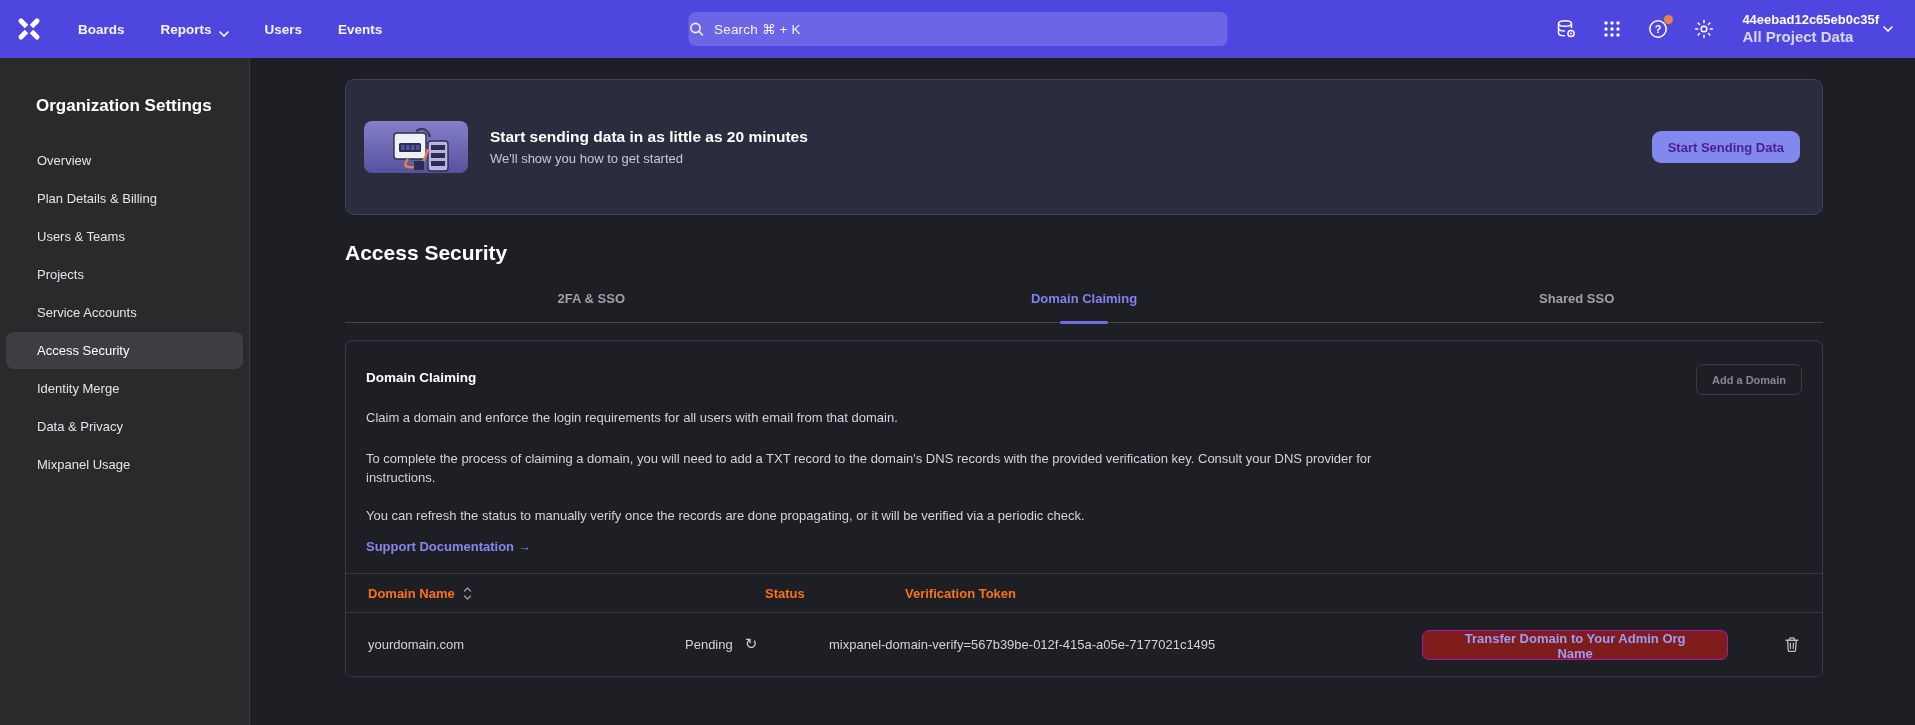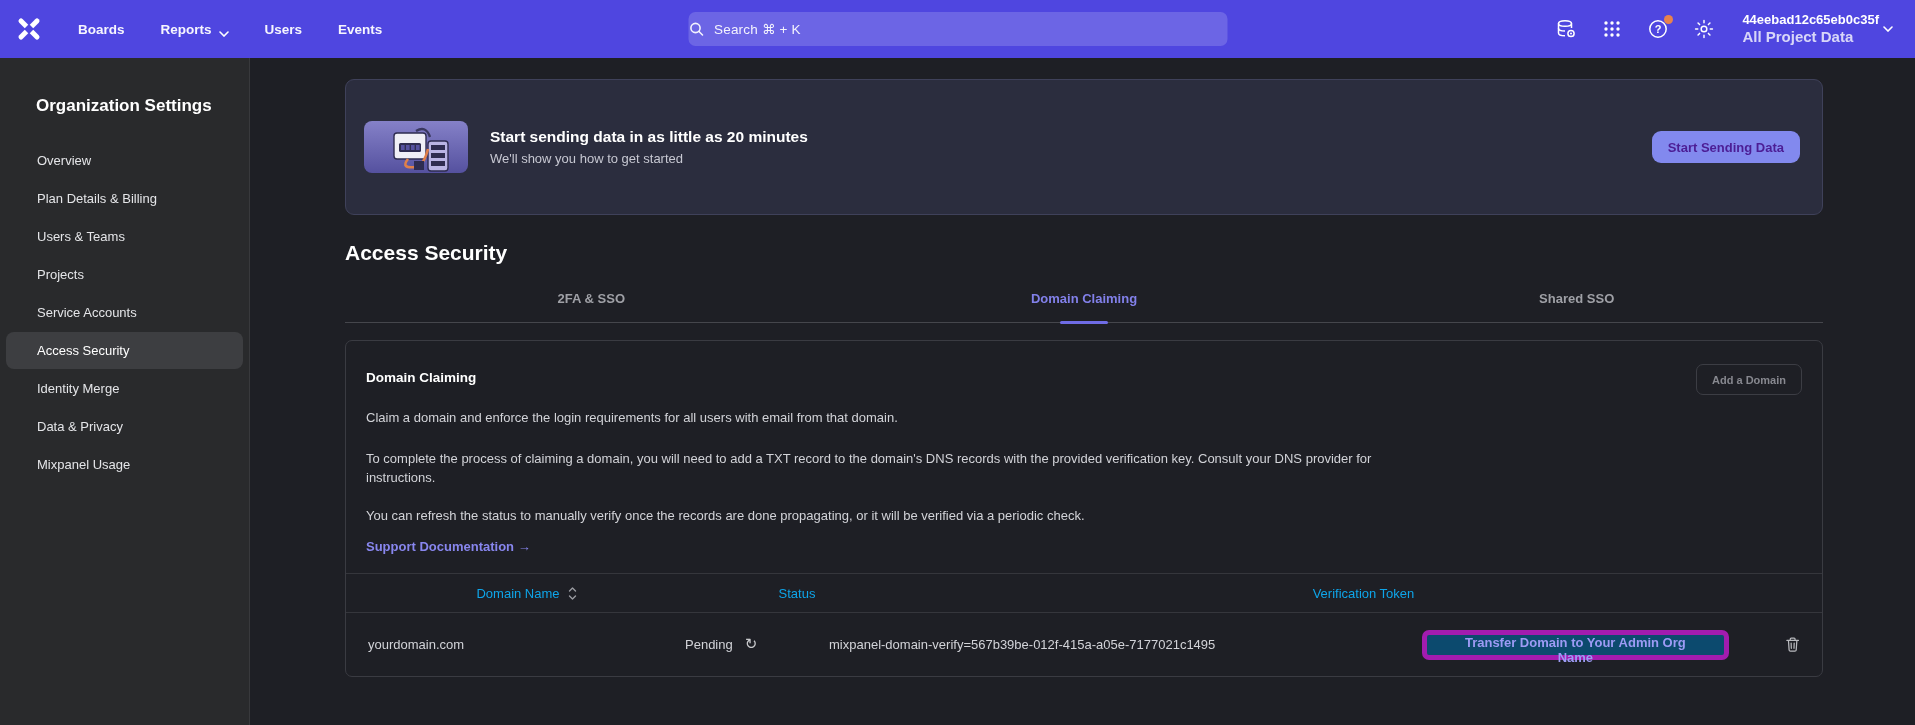--- a/index.html
+++ b/index.html
@@ -75,32 +75,32 @@
   .card p { color:#d2d3d8; font-size:13px; line-height:19px; padding:0 20px; }
   .p1 { margin-top:13px; }
   .p2 { margin-top:22px; max-width:1095px; }
   .p3 { margin-top:19px; }
   .doc-link { display:inline-block; margin:14px 20px 0 20px; color:#8886ee; font-size:13px;
               font-weight:600; text-decoration:none; cursor:pointer; }
 
   
   .thead { margin-top:18px; border-top:1px solid #35363c; border-bottom:1px solid #35363c;
            display:grid; grid-template-columns:339px 144px 1fr; align-items:center; height:40px; }
-  .th { color:#0ea5e9; font-size:13px; font-weight:400; display:flex; align-items:center; gap:8px;justify-content:center; }
+  .th { color:#f97316; font-size:13px; font-weight:700; display:flex; align-items:center; gap:8px; }
   .th-domain { padding-left:22px; }
   .th-status { padding-left:80px; }
   .th-token { padding-left:76px; }
   .trow { display:grid; grid-template-columns:339px 144px 593px 1fr; align-items:center; height:63px; }
   .td { color:#d2d3d8; font-size:13px; display:flex; align-items:center; }
   .td-domain { padding-left:22px; }
   .td-status { gap:12px; }
   .refresh { font-family:"DejaVu Sans",sans-serif; color:#c9cacd; font-size:15px; cursor:pointer;
              line-height:1; }
   .td-actions { justify-content:flex-end; gap:56px; padding-right:22px; }
-  .transfer-btn { background:#0c4a6e; border:5px solid #a21caf; border-radius:7px; height:30px;
+  .transfer-btn { background:#7f1d1d; border:1px solid #a21caf; border-radius:7px; height:30px;
                   padding:0 24px; color:#9d9bf5; font-size:13px; font-weight:700;
                   font-family:inherit; cursor:pointer; }
   .trash { width:16px; height:17px; cursor:pointer; display:block; }
 </style>
 </head>
 <body>
 
 <header class="navbar">
   <div class="nav-left">
     <svg class="logo" viewBox="0 0 26 24">

